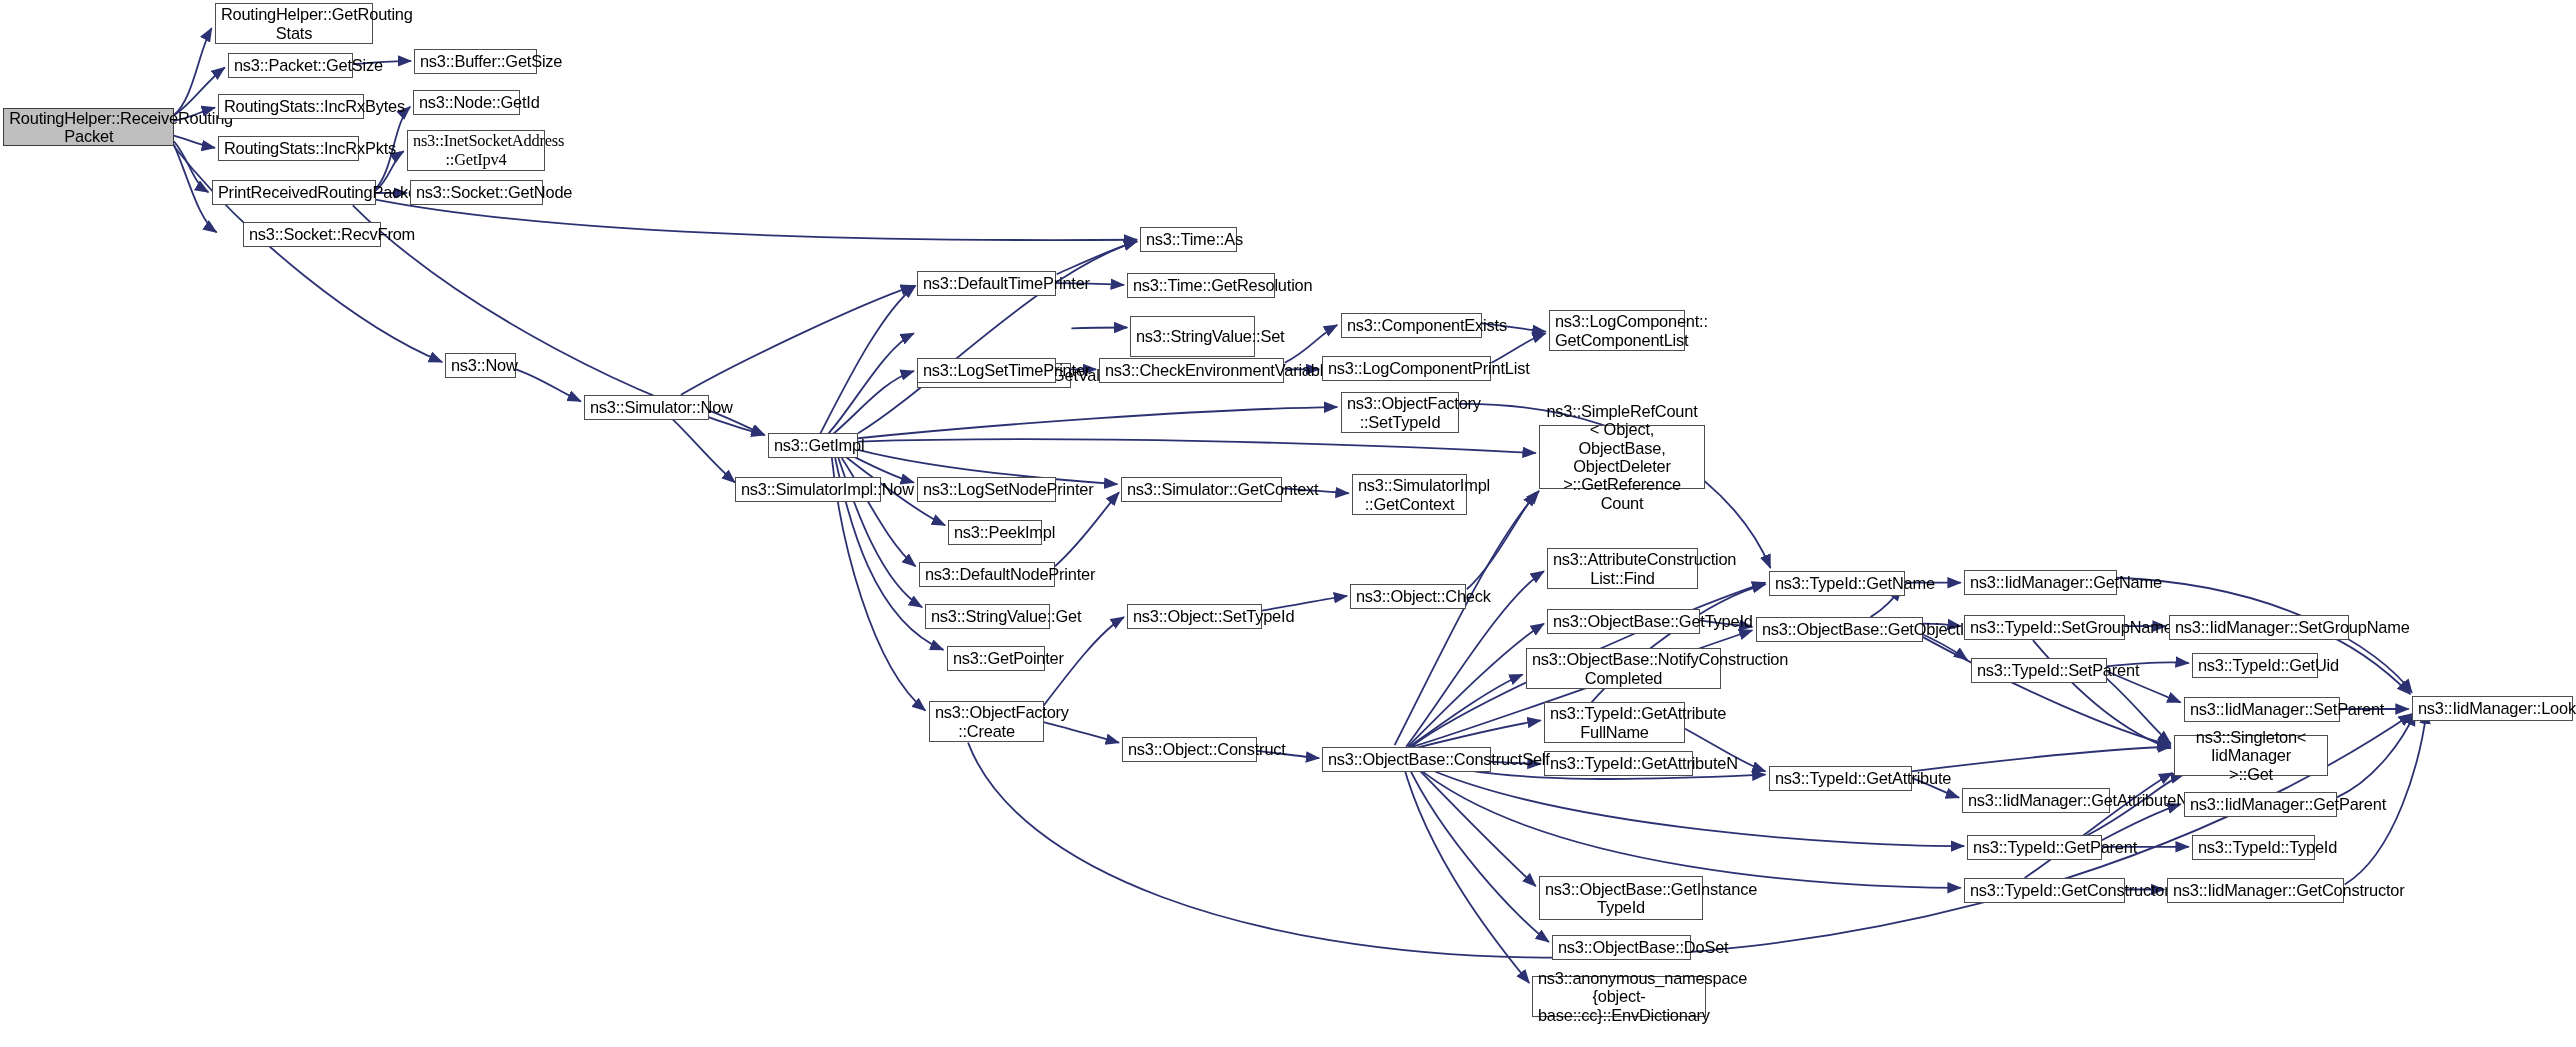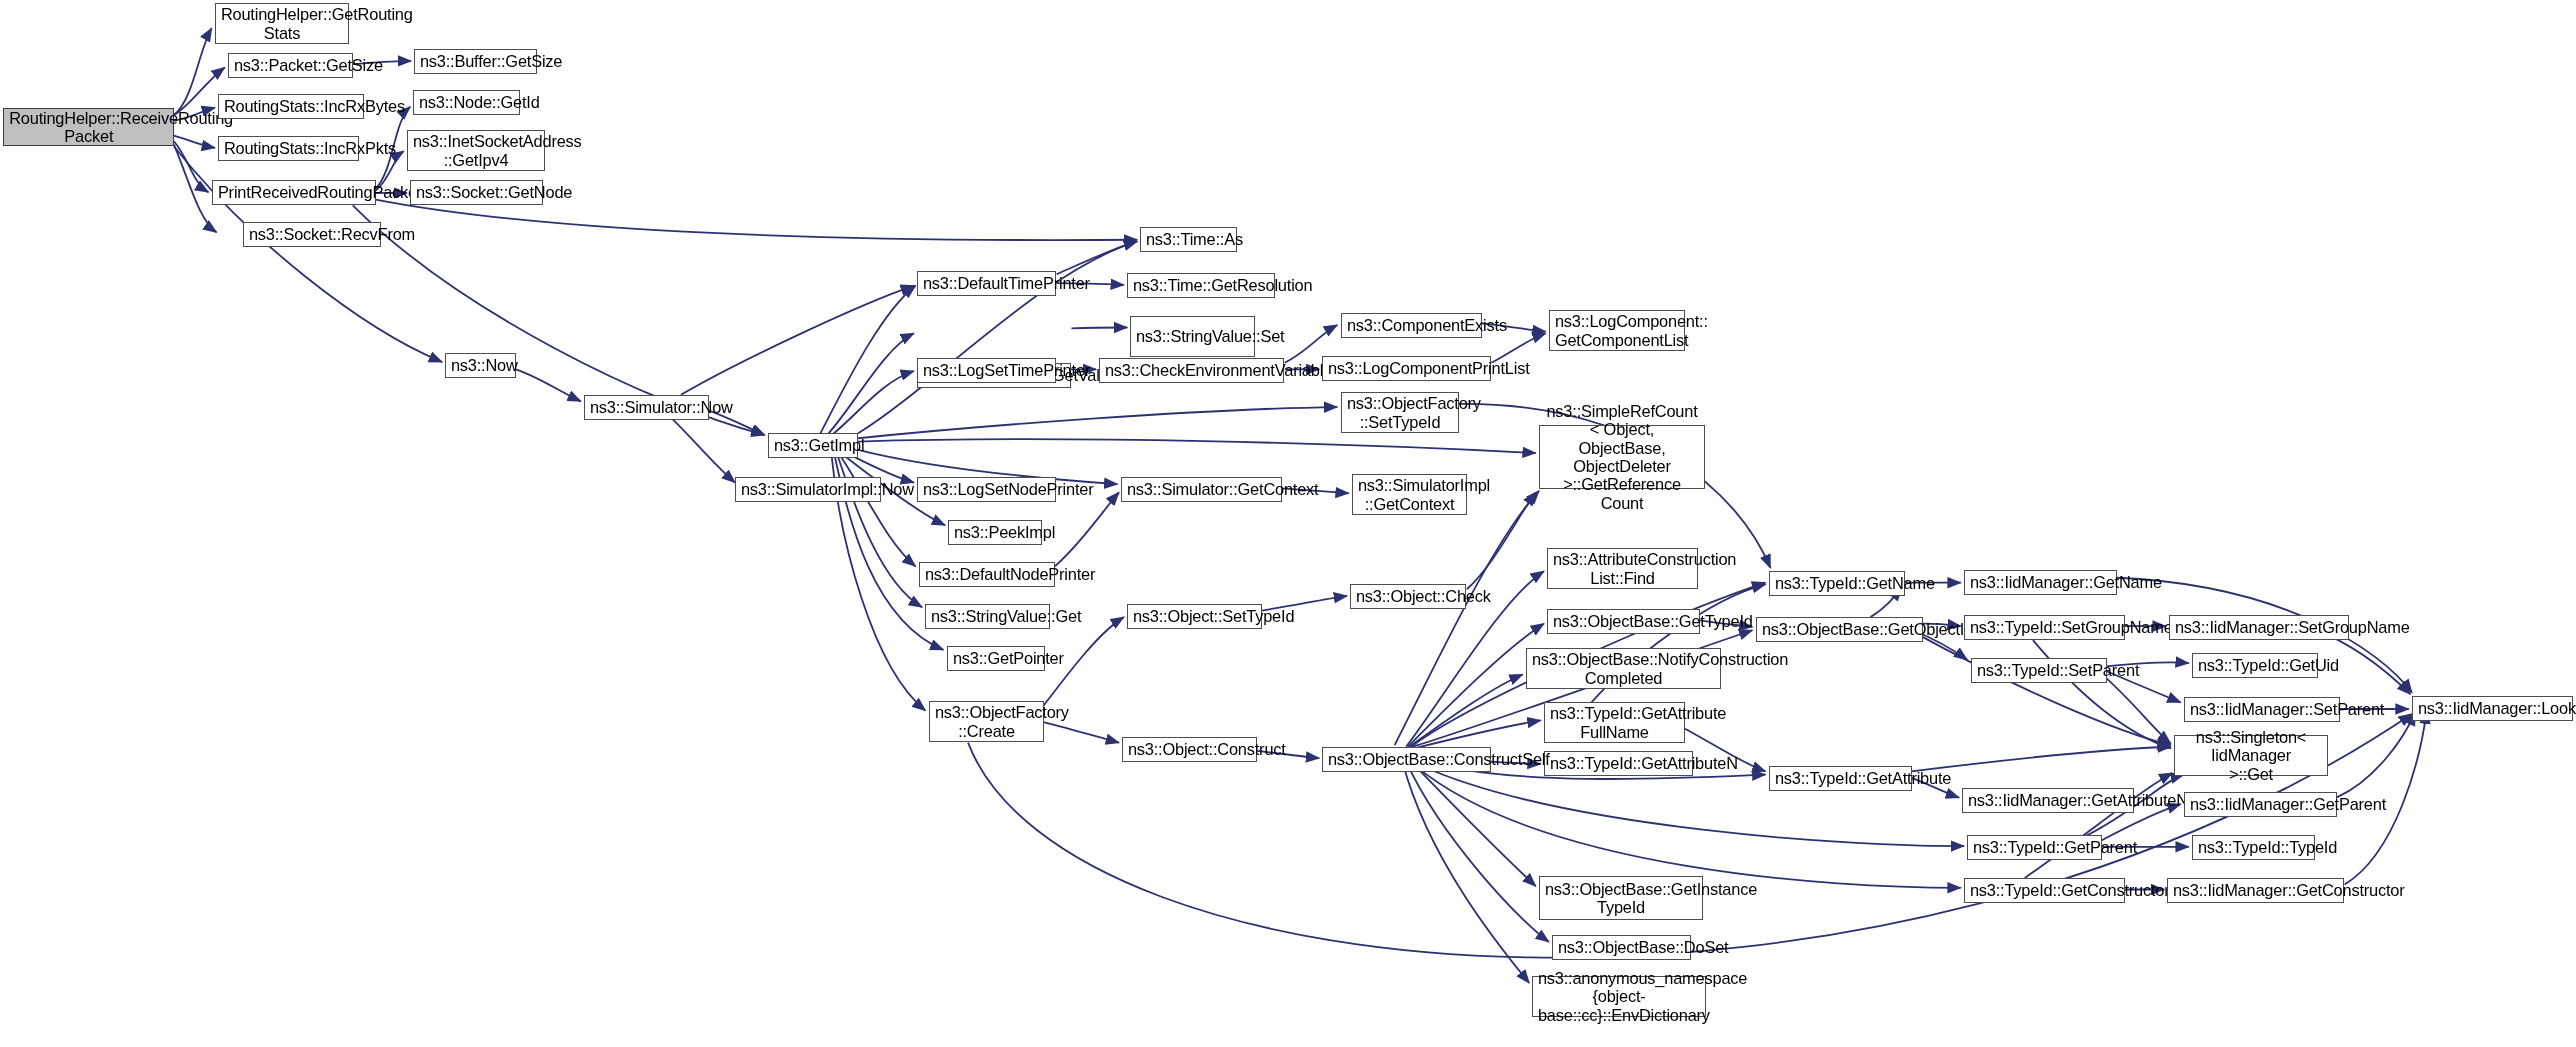--- a/index.html
+++ b/index.html
@@ -133,28 +133,28 @@
         <path d="M 2540 1020 C 2600 990 2640 950 2662 944" marker-end="url(#arrow)" stroke="#2c3172"></path>
         <path d="M 2848 972 C 2896 950 2930 900 2944 868" marker-end="url(#arrow)" stroke="#2c3172"></path>
         <path d="M 2590 1084 C 2614 1084 2630 1084 2638 1084" marker-end="url(#arrow)" stroke="#2c3172"></path>
         <path d="M 2468 1070 C 2540 1020 2610 962 2648 942" marker-end="url(#arrow)" stroke="#2c3172"></path>
         <path d="M 2858 1078 C 2920 1040 2950 928 2958 866" marker-end="url(#arrow)" stroke="#2c3172"></path>
       </g>
   </svg>
   <div id="node-layer">
       <div class="node root" style="left: 3.3px; top: 108px; width: 171px; height: 38px;"><span>RoutingHelper::ReceiveRouting
 Packet</span></div>
-      <div class="node" style="left: 215px; top: 3.3px; width: 134px; height: 41px;"><span>RoutingHelper::GetRouting
+      <div class="node" style="left: 215px; top: 3.3px; width: 158px; height: 41px;"><span>RoutingHelper::GetRouting
 Stats</span></div>
       <div class="node" style="left: 228px; top: 53px; width: 125px; height: 24.6px; text-align: right;"><span>ns3::Packet::GetSize</span></div>
       <div class="node" style="left: 414px; top: 49px; width: 123px; height: 24.6px;"><span>ns3::Buffer::GetSize</span></div>
       <div class="node" style="left: 218px; top: 94px; width: 146px; height: 24.6px;"><span>RoutingStats::IncRxBytes</span></div>
       <div class="node" style="left: 218px; top: 136px; width: 141px; height: 24.6px;"><span>RoutingStats::IncRxPkts</span></div>
       <div class="node" style="left: 413px; top: 90px; width: 107px; height: 24.6px;"><span>ns3::Node::GetId</span></div>
-      <div class="node" style="left: 407px; top: 130px; width: 138px; height: 41px;"><span>ns3::InetSocketAddress
+      <div class="node" style="left: 407px; top: 130px; width: 138px; height: 41px; font-family: Liberation Serif, serif;"><span>ns3::InetSocketAddress
 ::GetIpv4</span></div>
       <div class="node" style="left: 212px; top: 180px; width: 164px; height: 24.6px;"><span>PrintReceivedRoutingPacket</span></div>
       <div class="node" style="left: 410px; top: 180px; width: 133px; height: 24.6px;"><span>ns3::Socket::GetNode</span></div>
       <div class="node" style="left: 220px; top: 222px; width: 138px; height: 24.6px; margin-left: 23px;"><span>ns3::Socket::RecvFrom</span></div>
       <div class="node" style="left: 1140px; top: 227px; width: 97px; height: 24.6px;"><span>ns3::Time::As</span></div>
       <div class="node" style="left: 445px; top: 353px; width: 71px; height: 24.6px;"><span>ns3::Now</span></div>
       <div class="node" style="left: 584px; top: 395px; width: 125px; height: 24.6px;"><span>ns3::Simulator::Now</span></div>
       <div class="node" style="left: 917px; top: 271px; width: 139px; height: 24.6px;"><span>ns3::DefaultTimePrinter</span></div>
       <div class="node" style="left: 1127px; top: 273px; width: 148px; height: 24.6px;"><span>ns3::Time::GetResolution</span></div>
       <div class="node" style="left: 917px; top: 317px; width: 154px; height: 24.6px; margin-top: 46px;"><span>ns3::GlobalValue::GetValue</span></div>
@@ -195,21 +195,21 @@
       <div class="node" style="left: 2169px; top: 615px; width: 180px; height: 24.6px;"><span>ns3::IidManager::SetGroupName</span></div>
       <div class="node" style="left: 1971px; top: 658px; width: 136px; height: 24.6px;"><span>ns3::TypeId::SetParent</span></div>
       <div class="node" style="left: 2192px; top: 653px; width: 126px; height: 24.6px;"><span>ns3::TypeId::GetUid</span></div>
       <div class="node" style="left: 2184px; top: 697px; width: 156px; height: 24.6px;"><span>ns3::IidManager::SetParent</span></div>
       <div class="node" style="left: 2412px; top: 696px; width: 161px; height: 24.6px;"><span>ns3::IidManager::LookupInformation</span></div>
       <div class="node" style="left: 1544px; top: 702px; width: 141px; height: 41px;"><span>ns3::TypeId::GetAttribute
 FullName</span></div>
       <div class="node" style="left: 1544px; top: 751px; width: 149px; height: 24.6px;"><span>ns3::TypeId::GetAttributeN</span></div>
       <div class="node" style="left: 1322px; top: 747px; width: 169px; height: 24.6px;"><span>ns3::ObjectBase::ConstructSelf</span></div>
       <div class="node" style="left: 1769px; top: 766px; width: 143px; height: 24.6px;"><span>ns3::TypeId::GetAttribute</span></div>
-      <div class="node" style="left: 1962px; top: 788px; width: 172px; height: 24.6px; justify-content: flex-end;"><span>ns3::IidManager::GetAttributeN</span></div>
+      <div class="node" style="left: 1962px; top: 788px; width: 148px; height: 24.6px; justify-content: flex-end;"><span>ns3::IidManager::GetAttributeN</span></div>
       <div class="node" style="left: 2174px; top: 735px; width: 154px; height: 41px;"><span>ns3::Singleton&lt; IidManager
 &gt;::Get</span></div>
       <div class="node" style="left: 2184px; top: 792px; width: 153px; height: 24.6px;"><span>ns3::IidManager::GetParent</span></div>
       <div class="node" style="left: 1967px; top: 835px; width: 135px; height: 24.6px;"><span>ns3::TypeId::GetParent</span></div>
       <div class="node" style="left: 2192px; top: 835px; width: 123px; height: 24.6px;"><span>ns3::TypeId::TypeId</span></div>
       <div class="node" style="left: 1964px; top: 878px; width: 161px; height: 24.6px;"><span>ns3::TypeId::GetConstructor</span></div>
       <div class="node" style="left: 2167px; top: 878px; width: 177px; height: 24.6px;"><span>ns3::IidManager::GetConstructor</span></div>
       <div class="node" style="left: 929px; top: 701px; width: 115px; height: 41px;"><span>ns3::ObjectFactory
 ::Create</span></div>
       <div class="node" style="left: 1122px; top: 737px; width: 135px; height: 24.6px;"><span>ns3::Object::Construct</span></div>

